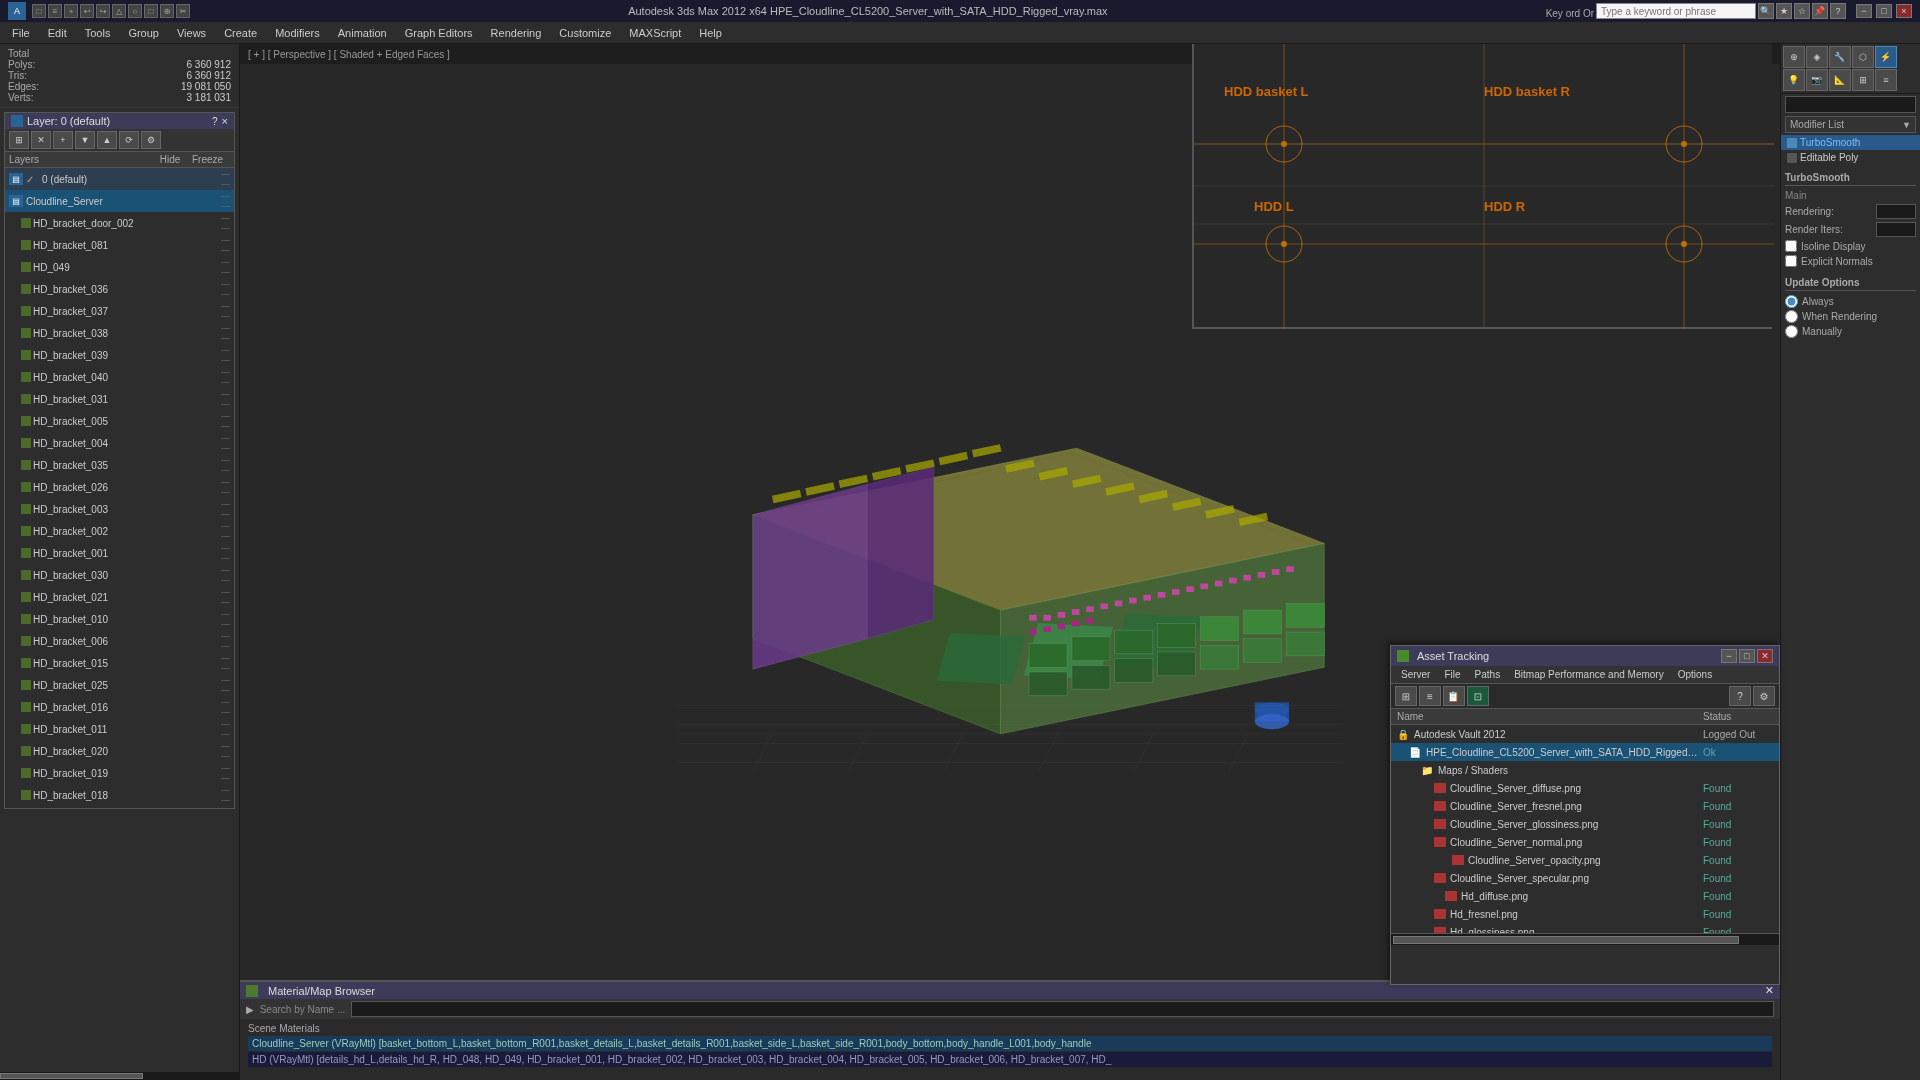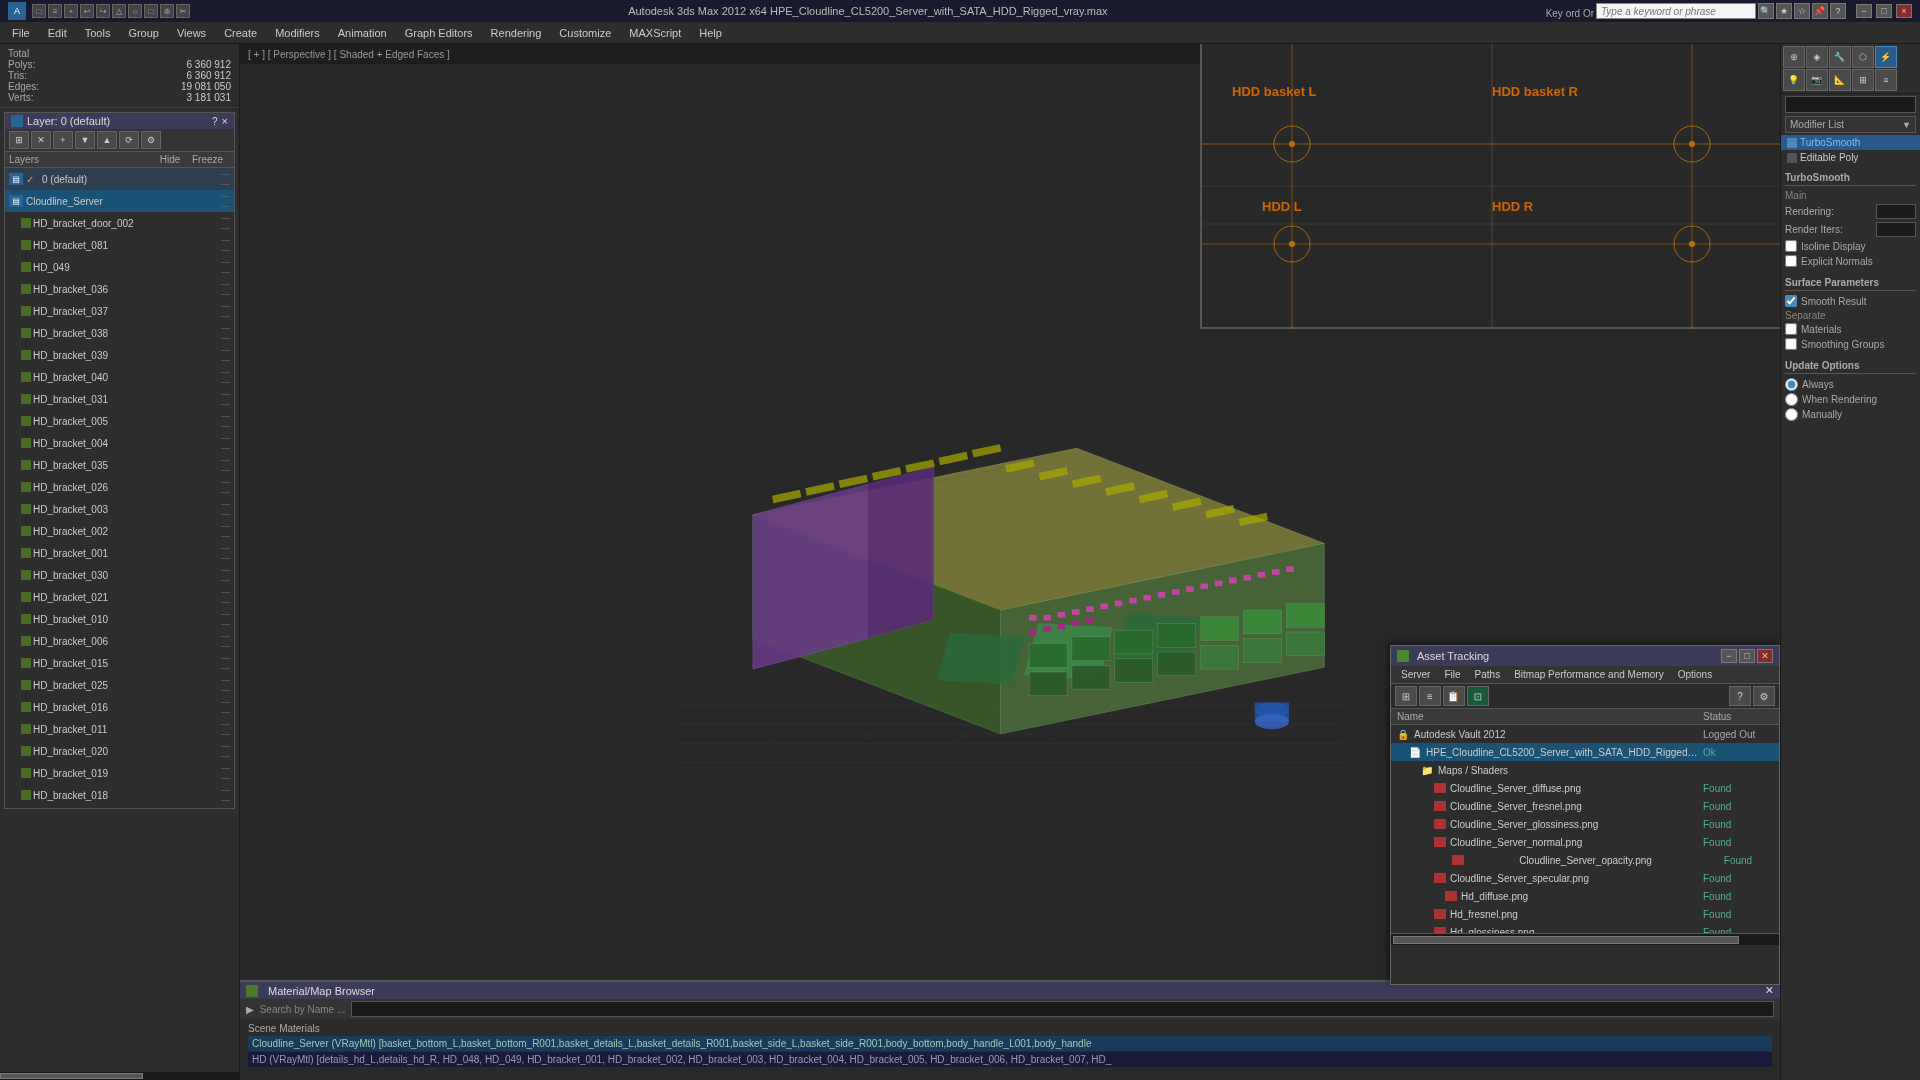--- a/index.html
+++ b/index.html
@@ -119,21 +119,21 @@
     <span style="width:14px;height:14px;background:#444;border:1px solid #666;display:flex;align-items:center;justify-content:center;font-size:8px;">↪</span>
     <span style="width:14px;height:14px;background:#444;border:1px solid #666;display:flex;align-items:center;justify-content:center;font-size:8px;">△</span>
     <span style="width:14px;height:14px;background:#444;border:1px solid #666;display:flex;align-items:center;justify-content:center;font-size:8px;">○</span>
     <span style="width:14px;height:14px;background:#444;border:1px solid #666;display:flex;align-items:center;justify-content:center;font-size:8px;">□</span>
     <span style="width:14px;height:14px;background:#444;border:1px solid #666;display:flex;align-items:center;justify-content:center;font-size:8px;">⊕</span>
     <span style="width:14px;height:14px;background:#444;border:1px solid #666;display:flex;align-items:center;justify-content:center;font-size:8px;">✂</span>
   </span>
   <span class="title">Autodesk 3ds Max 2012 x64    HPE_Cloudline_CL5200_Server_with_SATA_HDD_Rigged_vray.max</span>
   <div style="display:flex;align-items:flex-end;gap:2px;margin-right:10px;">
     <span style="font-size:10px;color:#aaa;">Key ord Or</span>
-    <input type="text" style="width: 160px; height: 16px; background: rgb(245, 245, 245); border: 1px solid rgb(136, 136, 136); font-size: 10px; color: rgb(102, 102, 102); padding: 0px 4px; font-style: italic;" placeholder="Type a keyword or phrase">
+    <input type="text" style="width: 160px; height: 16px; background: rgb(245, 245, 245); border: 1px solid rgb(136, 136, 136); font-size: 10px; color: rgb(102, 102, 102); padding: 0px 4px;" placeholder="Type a keyword or phrase">
     <span style="width:16px;height:16px;background:#555;border:1px solid #777;display:flex;align-items:center;justify-content:center;font-size:9px;color:#ccc;">🔍</span>
     <span style="width:16px;height:16px;background:#555;border:1px solid #777;display:flex;align-items:center;justify-content:center;font-size:9px;color:#ccc;">★</span>
     <span style="width:16px;height:16px;background:#555;border:1px solid #777;display:flex;align-items:center;justify-content:center;font-size:9px;color:#ccc;">☆</span>
     <span style="width:16px;height:16px;background:#555;border:1px solid #777;display:flex;align-items:center;justify-content:center;font-size:9px;color:#ccc;">📌</span>
     <span style="width:16px;height:16px;background:#555;border:1px solid #777;display:flex;align-items:center;justify-content:center;font-size:9px;color:#ccc;">?</span>
   </div>
   <div class="win-controls">
     <span class="win-btn">−</span>
     <span class="win-btn">□</span>
     <span class="win-btn" style="background:#8a2a2a;">×</span>
@@ -361,21 +361,21 @@
     </div>
   </div>
 
   <div id="viewport-area">
 
     <div id="main-viewport">
       <div class="vp-header">
         <span>[ + ] [ Perspective ] [ Shaded + Edged Faces ]</span>
       </div>
 
-      <div id="top-viewport" style="position:absolute;top:0;right:0;width:580px;height:285px;background:#282828;border-left:2px solid #555;border-bottom:2px solid #555;">
+      <div id="top-viewport" style="position:absolute;top:0;right:8px;width:580px;height:285px;background:#282828;border-left:2px solid #555;border-bottom:2px solid #555;">
 
         <svg width="580" height="285" style="position:absolute;top:0;left:0;">
 
           <line x1="0" y1="100" x2="580" y2="100" stroke="#444" stroke-width="0.5"></line>
           <line x1="0" y1="142" x2="580" y2="142" stroke="#444" stroke-width="0.5"></line>
           <line x1="0" y1="180" x2="580" y2="180" stroke="#444" stroke-width="0.5"></line>
 
           <line x1="290" y1="0" x2="290" y2="285" stroke="#444" stroke-width="0.5"></line>
 
           <line x1="90" y1="0" x2="90" y2="285" stroke="#cc7700" stroke-width="0.7" opacity="0.7"></line>
@@ -578,36 +578,20 @@
         <div class="prop-row">
           <input type="checkbox" class="prop-checkbox" style="margin-right: 4px;">
           <span style="font-size:10px;color:#aaa;">Isoline Display</span>
         </div>
         <div class="prop-row">
           <input type="checkbox" class="prop-checkbox" style="margin-right: 4px;">
           <span style="font-size:10px;color:#aaa;">Explicit Normals</span>
         </div>
       </div>
 
-      <div class="prop-section">
-        <div class="prop-section-title">Surface Parameters</div>
-        <div class="prop-row">
-          <input type="checkbox" class="prop-checkbox" checked="" style="margin-right: 4px;">
-          <span style="font-size:10px;color:#aaa;">Smooth Result</span>
-        </div>
-        <div style="font-size:10px;color:#888;margin-bottom:2px;margin-top:3px;">Separate</div>
-        <div class="prop-row">
-          <input type="checkbox" class="prop-checkbox" style="margin-right: 4px;">
-          <span style="font-size:10px;color:#aaa;">Materials</span>
-        </div>
-        <div class="prop-row">
-          <input type="checkbox" class="prop-checkbox" style="margin-right: 4px;">
-          <span style="font-size:10px;color:#aaa;">Smoothing Groups</span>
-        </div>
-      </div>
 
       <div class="prop-section">
         <div class="prop-section-title">Update Options</div>
         <div class="prop-radio">
           <input type="radio" name="update" checked="" style="">
           <span>Always</span>
         </div>
         <div class="prop-radio">
           <input type="radio" name="update" style="">
           <span>When Rendering</span>
@@ -689,21 +673,21 @@
         <span class="row-name">Cloudline_Server_glossiness.png</span>
         <span class="row-status status-found">Found</span>
       </div>
       <div class="at-row" style="padding-left: 42px;">
         <span class="row-icon">
           <span style="width:12px;height:10px;background:#aa3333;display:inline-block;"></span>
         </span>
         <span class="row-name">Cloudline_Server_normal.png</span>
         <span class="row-status status-found">Found</span>
       </div>
-      <div class="at-row" style="padding-left: 60px; text-align: center;">
+      <div class="at-row" style="padding-left: 60px;">
         <span class="row-icon">
           <span style="width:12px;height:10px;background:#aa3333;display:inline-block;"></span>
         </span>
         <span class="row-name">Cloudline_Server_opacity.png</span>
         <span class="row-status status-found">Found</span>
       </div>
       <div class="at-row" style="padding-left: 42px;">
         <span class="row-icon">
           <span style="width:12px;height:10px;background:#aa3333;display:inline-block;"></span>
         </span>

